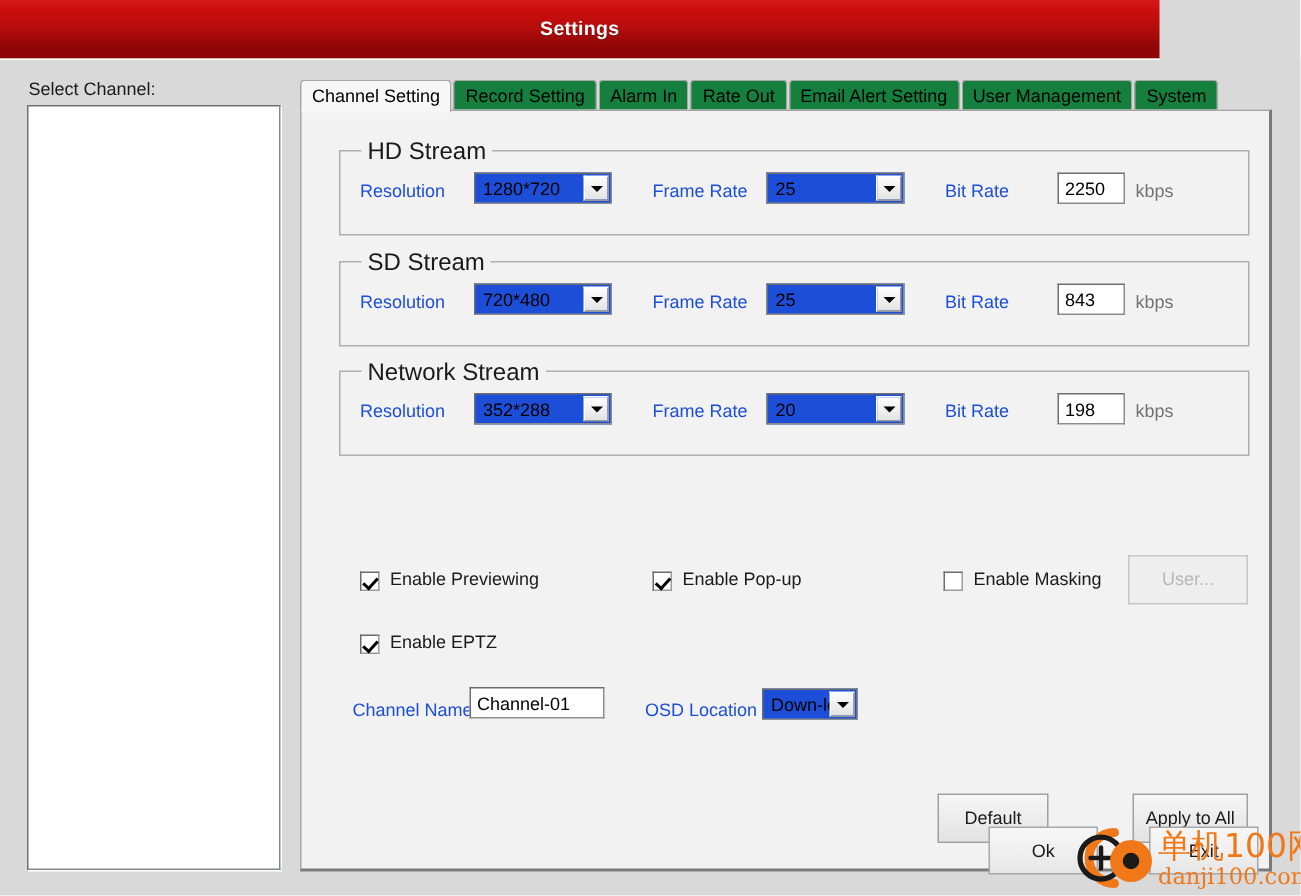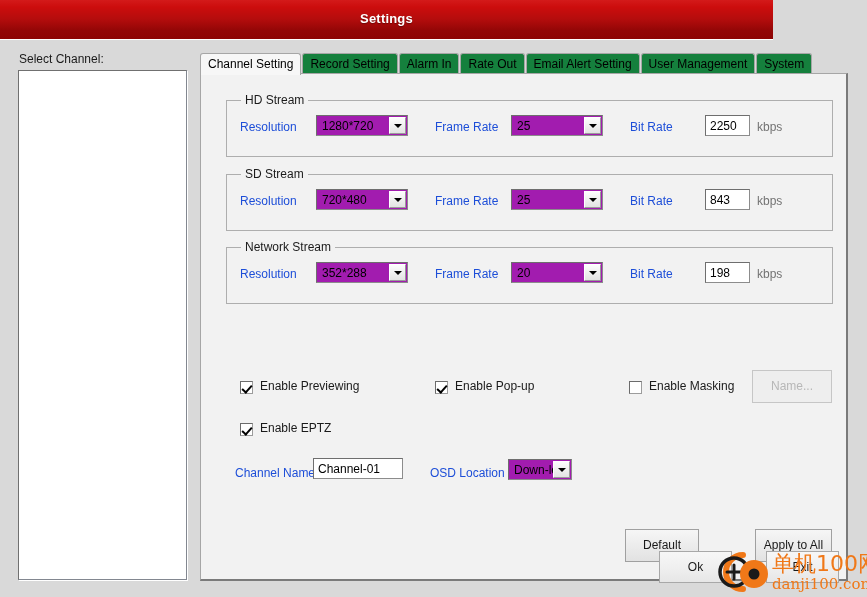--- a/index.html
+++ b/index.html
@@ -117,37 +117,37 @@
   .group {
     position: absolute;
     border: 1px solid #aeaeae;
     background: transparent;
   }
   .group-title {
     position: absolute;
     top: -8px; left: 14px;
     padding: 0 4px;
     background: #f2f2f2;
-    font-size: 12px;
+    font-size: 16px;
     color: #1a1a1a;
     white-space: nowrap;
   }
 
   .fieldlabel {
     position: absolute;
     font-size: 12px;
     color: #1d4ed8;
     white-space: nowrap;
   }
 
   
   .combo {
     position: absolute;
     height: 21px;
-    background: #a21caf;
+    background: #1d4ed8;
     border: 1px solid #8c8c8c;
     border-top-color: #6e6e6e;
     border-left-color: #6e6e6e;
     box-sizing: border-box;
   }
   .combo-value {
     position: absolute;
     left: 5px; top: 3px;
     font-size: 12px;
     color: #000000;
@@ -385,21 +385,21 @@
       </div>
       <div class="checkrow" style="left:428px; top:307px;">
         <span class="checkbox"></span>
         <span class="checklabel">Enable Masking</span>
       </div>
       <div class="checkrow" style="left:39px; top:349px;">
         <span class="checkbox checked"></span>
         <span class="checklabel">Enable EPTZ</span>
       </div>
 
-      <div class="button disabled" style="left:551px; top:296px; width:80px; height:33px;">Name...</div>
+      <div class="button disabled" style="left:551px; top:296px; width:80px; height:33px;">User...</div>
 
       <div class="fieldlabel" style="left:34px; top:392px;">Channel Name</div>
       <div class="textbox" style="left:112px; top:384px; width:90px;">
         <span class="textbox-value">Channel-01</span>
       </div>
       <div class="fieldlabel" style="left:229px; top:392px;">OSD Location</div>
       <div class="combo" style="left:307px; top:385px; width:64px;">
         <span class="combo-value">Down-left</span>
         <span class="combo-btn">
             <span class="combo-arrow"></span>

